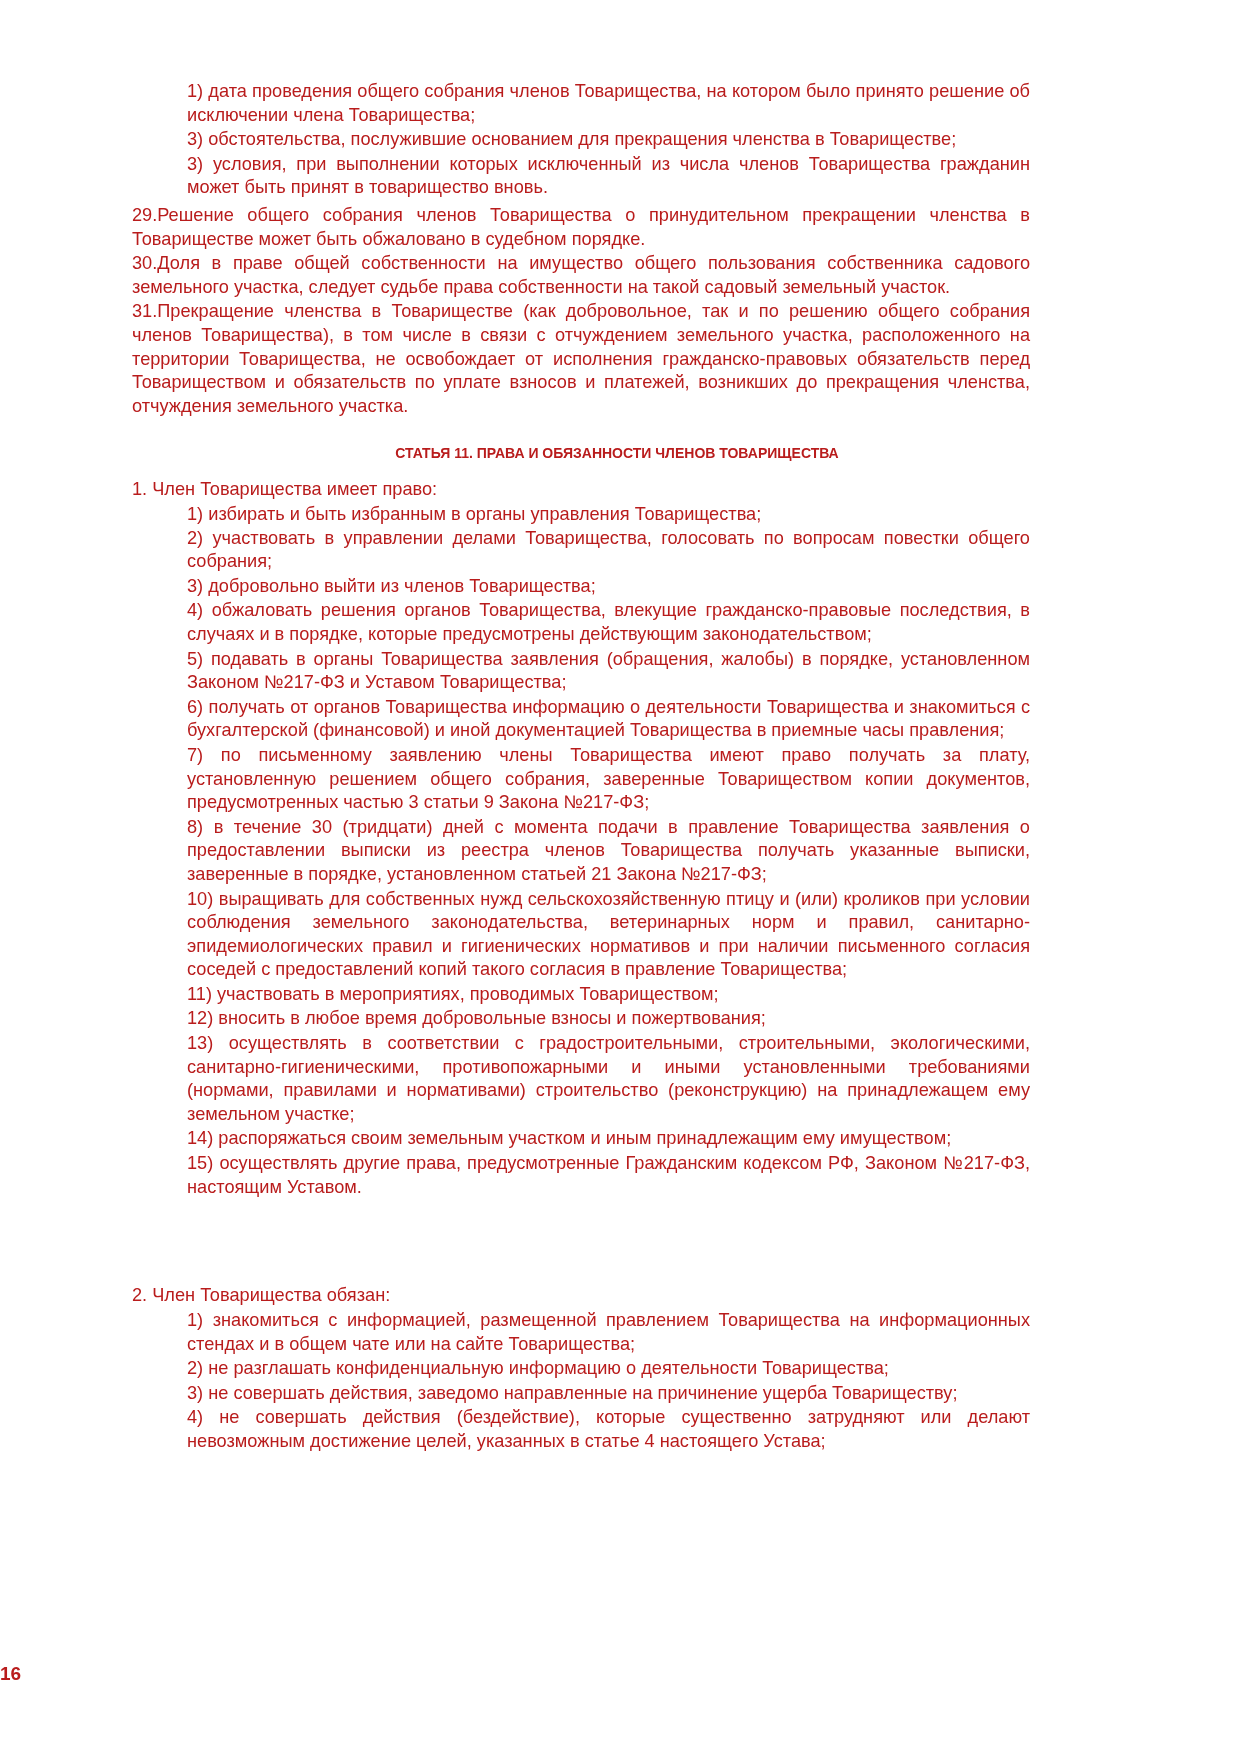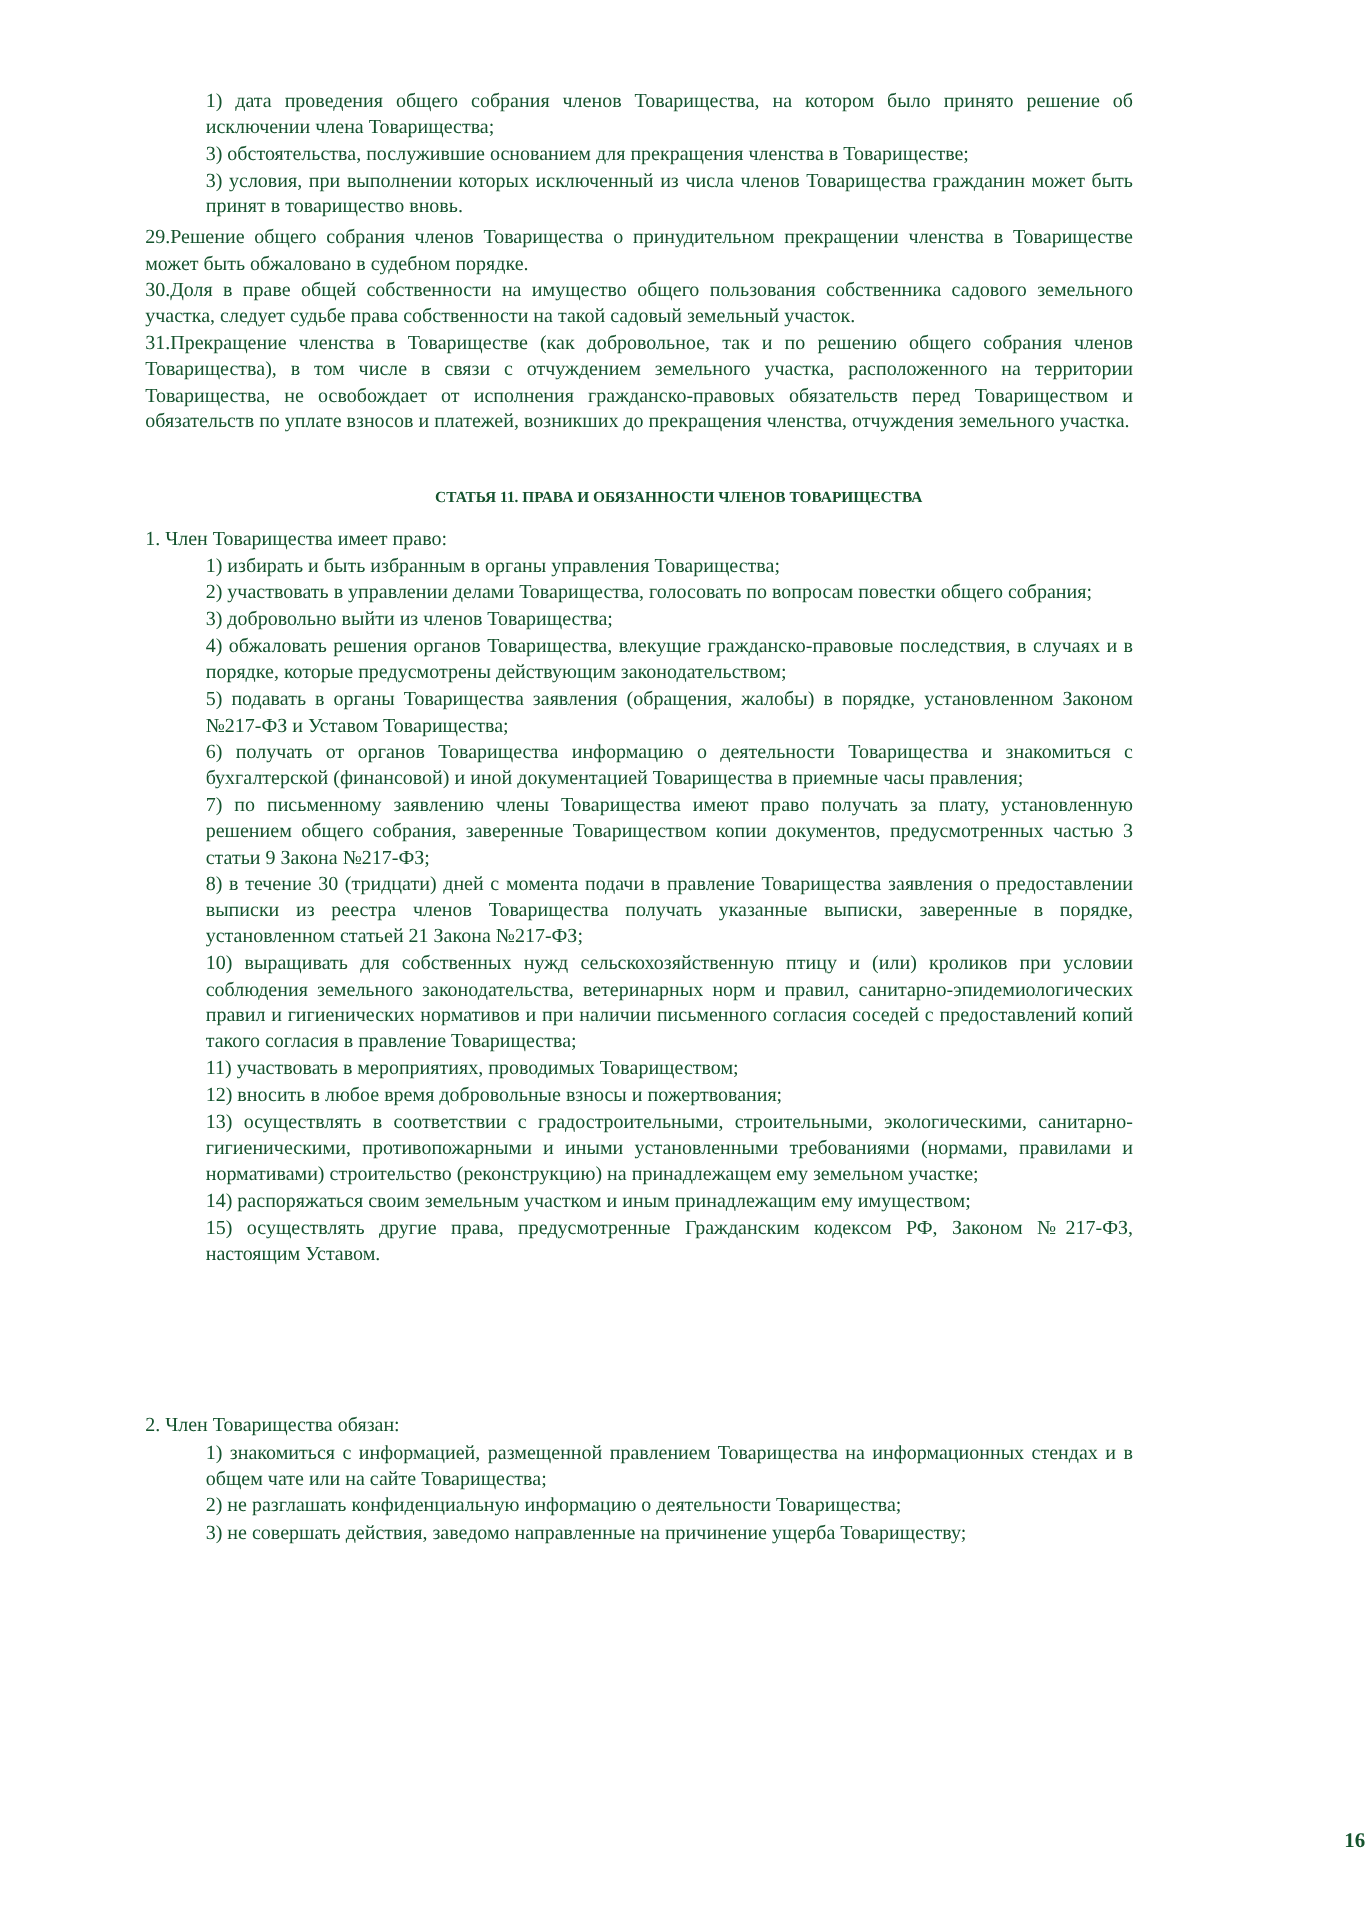--- a/index.html
+++ b/index.html
@@ -1,31 +1,31 @@
 <!DOCTYPE html>
 <html><head>
 <meta charset="utf-8">
 <style>
   html, body { margin: 0; padding: 0; background: #ffffff; }
   body { width: 1241px; height: 1755px; position: relative; overflow: hidden; }
   .page {
     position: absolute; left: 0; top: 0; width: 1241px; height: 1248px;
-    font-family: Liberation Serif, serif;
-    color: #14532d; font-size: 18.2px; line-height: 23.6px;
+    font-family: Liberation Sans, sans-serif;
+    color: #b91c1c; font-size: 18.2px; line-height: 23.6px;
   }
   .block { position: absolute; left: 132px; width: 898px; text-align: justify; }
   .indent { position: absolute; left: 187px; width: 843px; text-align: justify; }
   .para { margin: 0; }
   .heading {
     position: absolute; left: 132px; width: 970px; top: 441px;
     text-align: center; font-weight: bold; font-size: 14px; line-height: 24px;
   }
   .pagenum {
     position: absolute; left: 0; width: 1241px; top: 1662px;
-    text-align: right; font-weight: bold; font-size: 19px;
+    text-align: left; font-weight: bold; font-size: 19px;
   }
 </style>
 </head>
 <body>
 
 <div class="page">
 
   <div class="indent" style="top:80px;">
     <p class="para" style="margin-bottom:1px">1)  дата проведения общего собрания членов Товарищества, на котором было принято решение об исключении члена Товарищества;</p>
     <p class="para" style="margin-bottom:1px">3)  обстоятельства, послужившие основанием для прекращения членства в Товариществе;</p>
@@ -56,16 +56,17 @@
     <p class="para" style="margin-bottom:1px">13)  осуществлять в соответствии с градостроительными, строительными, экологическими, санитарно-гигиеническими, противопожарными и иными установленными требованиями (нормами, правилами и нормативами) строительство (реконструкцию) на принадлежащем ему земельном участке;</p>
     <p class="para" style="margin-bottom:1px">14)  распоряжаться своим земельным участком и иным принадлежащим ему имуществом;</p>
     <p class="para">15)  осуществлять другие права, предусмотренные Гражданским кодексом РФ, Законом №217-ФЗ, настоящим Уставом.</p>
   </div>
 
   <div class="block" style="top:1284px;">2.  Член Товарищества обязан:</div>
   <div class="indent" style="top:1309px;">
     <p class="para" style="margin-bottom:1px">1)  знакомиться с информацией, размещенной правлением Товарищества на информационных стендах и в общем чате или на сайте Товарищества;</p>
     <p class="para" style="margin-bottom:1px">2)  не разглашать конфиденциальную информацию о деятельности Товарищества;</p>
     <p class="para" style="margin-bottom:1px">3)  не совершать действия, заведомо направленные на причинение ущерба Товариществу;</p>
+    <p class="para">4) не совершать действия (бездействие), которые существенно затрудняют или делают невозможным достижение целей, указанных в статье 4 настоящего Устава;</p>
   </div>
 
   <div class="pagenum">16</div>
 </div>
 
 </body></html>

